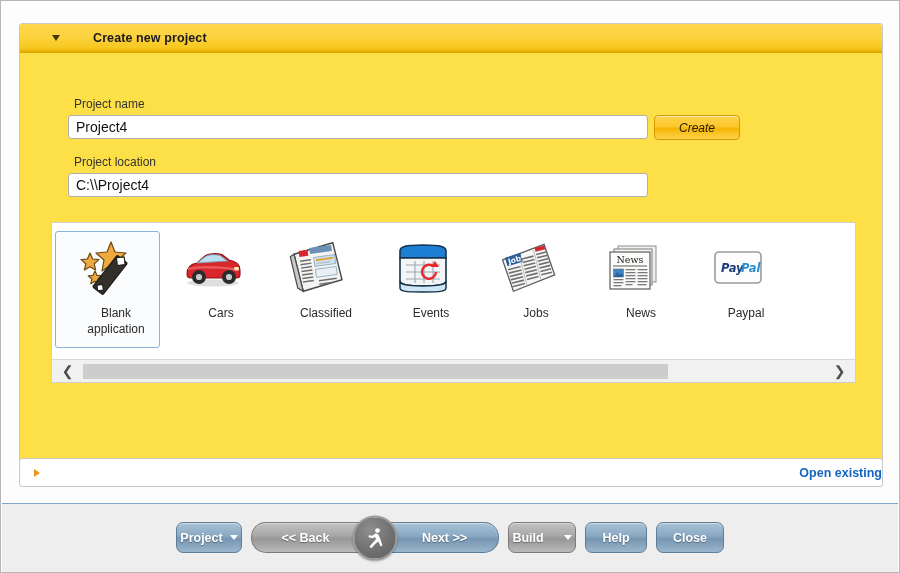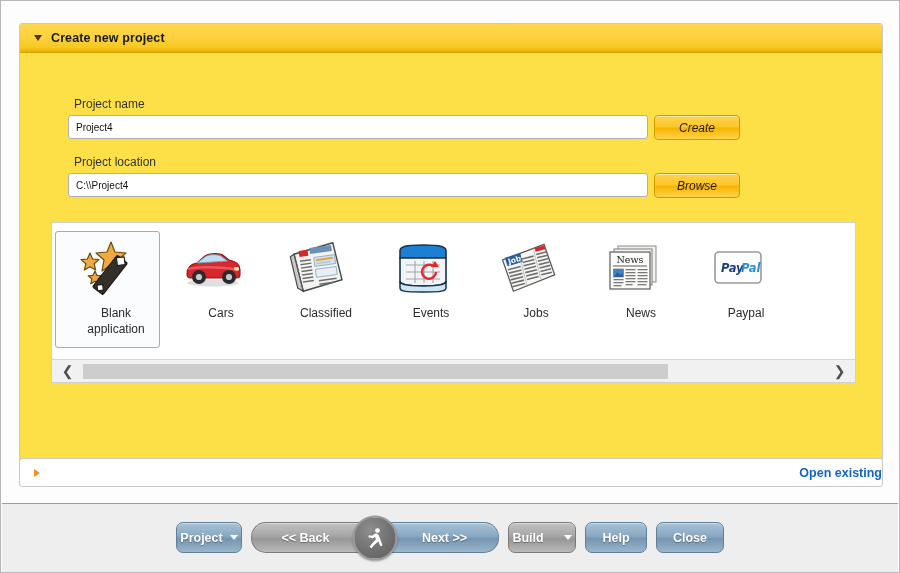--- a/index.html
+++ b/index.html
@@ -26,23 +26,24 @@
     border-radius: 3px;
     background: #ffffff;
     box-sizing: border-box;
   }
   .acc-header {
     height: 29px;
     background: linear-gradient(to bottom, #ffd74c 0%, #fdd23f 45%, #f7c81f 85%, #e8ad00 100%);
     border-bottom: 1px solid #d8a400;
     border-radius: 2px 2px 0 0;
     display: flex; align-items: center;
-    padding-left: 14px;
-    cursor: pointer;
-    box-sizing: border-box;
+    padding-left: 32px;
+    cursor: pointer;
+    box-sizing: border-box;
+    gap: 24px;
   }
   .tri-down {
     width: 0; height: 0;
     border-left: 4.5px solid transparent;
     border-right: 4.5px solid transparent;
     border-top: 6px solid #4a3500;
     margin-right: 9px;
   }
   .tri-right {
     width: 0; height: 0;
@@ -66,21 +67,21 @@
     position: absolute;
     font-size: 12px; color: #333333;
   }
   .text-input {
     position: absolute;
     height: 24px;
     border: 1px solid #aeaeae;
     border-radius: 3px;
     background: #ffffff;
     font-family: "Liberation Sans", sans-serif;
-    font-size: 10px;
+    font-size: 14px;
     color: #111111;
     padding: 0 7px;
     box-sizing: border-box;
     outline: none;
   }
 
   .btn-yellow {
     position: absolute;
     width: 86px; height: 25px;
     border: 1px solid #d39b00;
@@ -308,21 +309,20 @@
     </div>
 
     <div class="acc-body">
 
       <label class="field-label" style="left:54px; top:44px;">Project name</label>
       <input class="text-input" style="left: 48px; top: 62px; width: 580px;" value="Project4">
       <button class="btn-yellow" style="left:634px; top:62px;">Create</button>
 
       <label class="field-label" style="left:54px; top:102px;">Project location</label>
       <input class="text-input" style="left: 48px; top: 120px; width: 580px;" value="C:\\Project4">
-      <button class="btn-yellow" style="left:634px; top:120px;">Browse</button>
 
       <div class="gallery-box">
 
         <div class="gallery-strip">
 
           <div class="tile first selected">
             <div class="tile-icon">
               <svg width="60" height="56" viewBox="0 0 60 56">
                 <g stroke="#6b4a10" stroke-width="1.2" stroke-linejoin="round">
                   <polygon points="33,3 37,13 48,14 40,21 42,32 33,26 24,32 26,21 18,14 29,13" fill="#f0a93c"></polygon>

